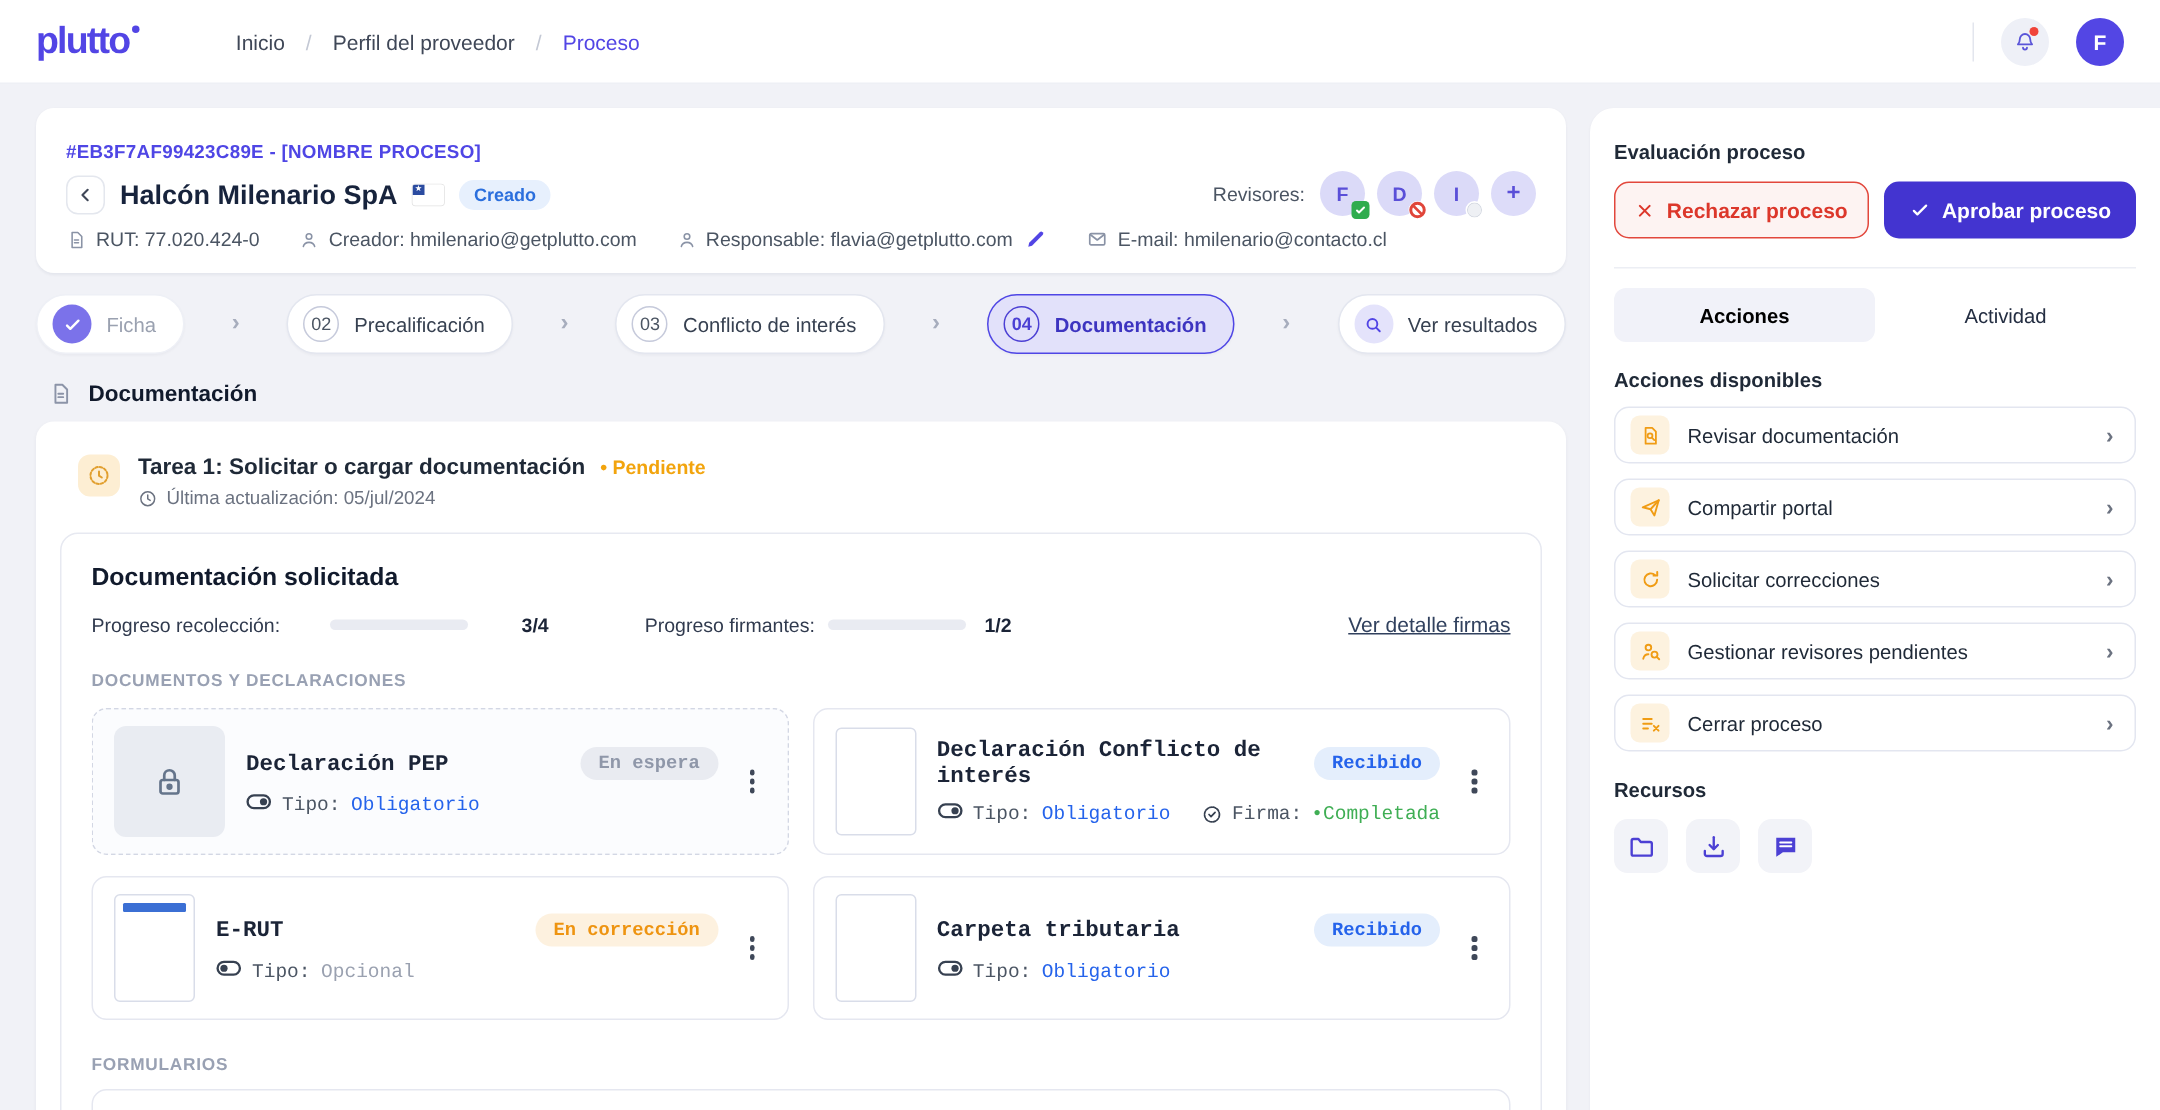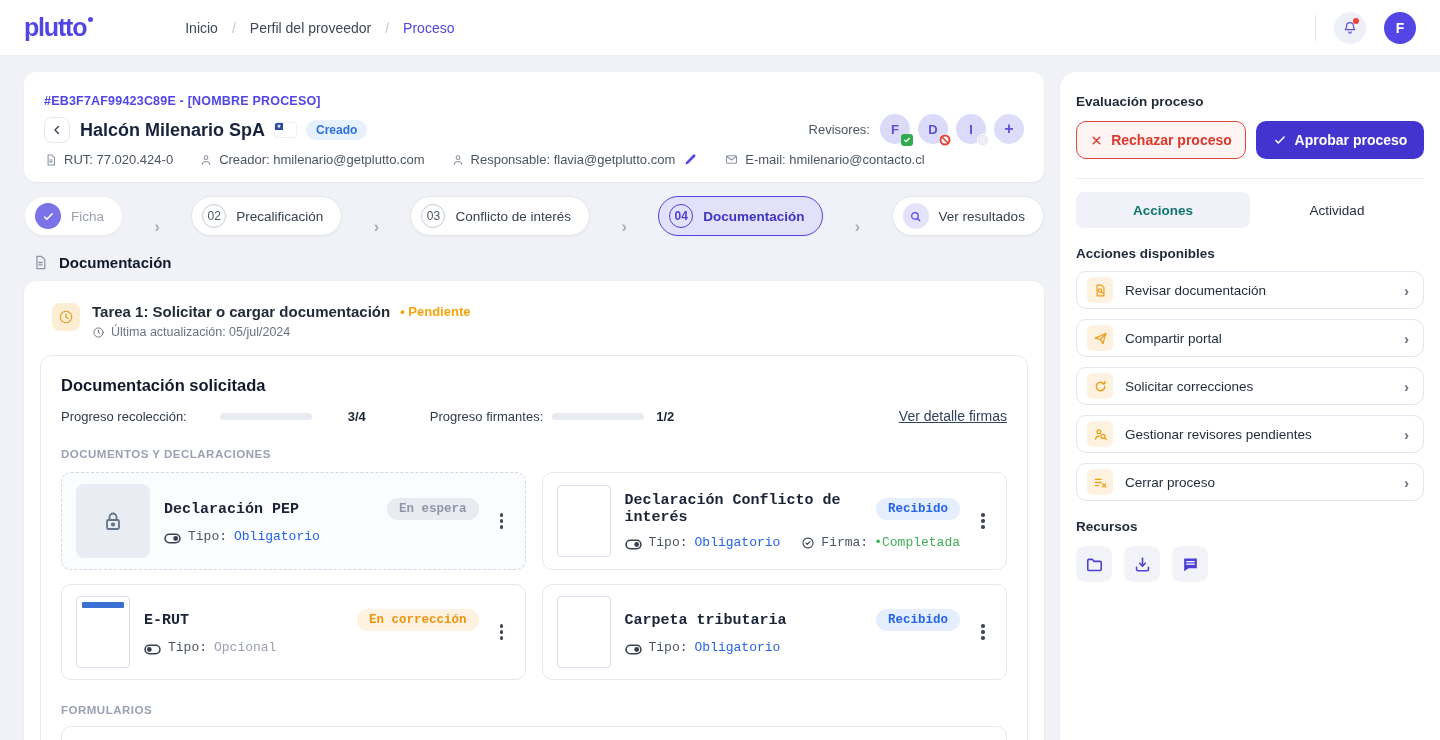--- a/index.html
+++ b/index.html
@@ -10,21 +10,21 @@
   }
   svg { display:block; }
 
   
   .navbar {
     height:56px; background:#fff; display:flex; align-items:center;
     padding:0 24px; border-bottom:1px solid #eef0f5; position:relative; z-index:5;
   }
   .logo { font-size:25px; font-weight:800; color:#5245e5; letter-spacing:-1.2px; position:relative; padding-right:7px; }
   .logo-dot { position:absolute; top:4px; right:0; width:5px; height:5px; border-radius:50%; background:#5245e5; }
-  .breadcrumbs { margin-left:92px; display:flex; align-items:center; gap:14px; font-size:14px; color:#3f4757; }
+  .breadcrumbs { margin-left:64px; display:flex; align-items:center; gap:14px; font-size:14px; color:#3f4757; }
   .crumb-sep { color:#c3c8d4; }
   .crumb.active { color:#5245e5; }
   .nav-right { margin-left:auto; display:flex; align-items:center; gap:18px; }
   .nav-divider { width:1px; height:26px; background:#e3e6ee; }
   .bell-btn { width:32px; height:32px; border-radius:50%; background:#eef0f7; display:flex; align-items:center; justify-content:center; position:relative; color:#5a54d8; cursor:pointer; border:none; }
   .bell-dot { position:absolute; top:6px; right:7px; width:6px; height:6px; border-radius:50%; background:#f0443a; }
   .nav-avatar { width:32px; height:32px; border-radius:50%; background:#5346e4; color:#fff; font-size:14px; font-weight:700; display:flex; align-items:center; justify-content:center; cursor:pointer; }
 
   
   .page { position:absolute; top:56px; left:0; right:0; bottom:0; overflow:hidden; }
@@ -51,21 +51,21 @@
   .reviewers { position:absolute; right:20px; top:42px; display:flex; align-items:center; gap:8px; }
   .reviewers-label { font-size:13px; color:#4b5563; margin-right:2px; }
   .rev-avatar { width:30px; height:30px; border-radius:50%; background:#dbdaf8; color:#5a4fd8; font-size:13px; font-weight:700; display:flex; align-items:center; justify-content:center; position:relative; cursor:pointer; }
   .rev-badge { position:absolute; bottom:-2px; right:-3px; width:12px; height:12px; display:flex; align-items:center; justify-content:center; }
   .rb-approved { background:#2fac4e; border-radius:3px; color:#fff; }
   .rb-rejected { background:#fff; border-radius:50%; }
   .rb-pending { background:#eef0f4; border:1.5px solid #fff; box-shadow:0 0 0 .5px #cdd2dc inset; border-radius:50%; }
   .rev-add { background:#dddcf9; font-size:16px; font-weight:600; }
 
   
-  .steps-row { margin-top:14px; display:flex; align-items:flex-end; justify-content:space-between; }
+  .steps-row { margin-top:14px; display:flex; align-items:center; justify-content:space-between; }
   .step { height:40px; background:#fff; border:1px solid #e3e6ef; border-radius:20px; display:flex; align-items:center; gap:10px; padding:0 18px 0 10px; font-size:13.5px; color:#374151; box-shadow:0 1px 2px rgba(23,26,60,.04); cursor:pointer; white-space:nowrap; }
   .step.done { border-color:#eef0f6; color:#9aa1b0; }
   .check-circle { width:26px; height:26px; border-radius:50%; background:#7b72ea; display:flex; align-items:center; justify-content:center; color:#fff; }
   .step-num { width:24px; height:24px; border:1.3px solid #c6cadb; border-radius:50%; font-size:12px; color:#4b5563; display:flex; align-items:center; justify-content:center; background:transparent; }
   .step.active { background:#e2e1fa; border:1.5px solid #4f46e5; color:#3d34c0; font-weight:600; }
   .step.active .step-num { border:1.7px solid #4c40d4; color:#4c40d4; font-weight:700; }
   .search-bubble { width:26px; height:26px; border-radius:50%; background:#e4e3fb; display:flex; align-items:center; justify-content:center; color:#5245e5; }
   .step-sep { color:#a7adbd; font-size:16px; font-weight:700; }
   .step-sep::before { content:"\203A"; }
 
@@ -104,21 +104,21 @@
   .thumb-doc.erut { padding-top:14px; }
   .thumb-doc.erut::before { content:""; position:absolute; top:5px; left:5px; right:5px; height:6px; background:#3b6fd4; border-radius:1px; }
   .thumb-doc.erut .thumb-lines { background:repeating-linear-gradient(to bottom,#9db4dc 0 1px,transparent 1px 4px); height:60%; }
   .doc-main { flex:1; display:flex; flex-direction:column; gap:9px; min-width:0;font-family:Liberation Mono, monospace; }
   .doc-name-row { display:flex; align-items:center; gap:12px; }
   .doc-name { font-size:15px; font-weight:600; color:#1b2437; flex:1; }
   .badge { font-size:12.5px; font-weight:600; padding:4px 12px; border-radius:999px; white-space:nowrap; }
   .badge-gray { background:#e9ebf1; color:#8f97a9; }
   .badge-blue { background:#e4eefc; color:#2563eb; }
   .badge-orange { background:#fdf1df; color:#ee9411; }
-  .doc-meta { display:flex; align-items:flex-end; gap:7px; font-size:13px; color:#4b5563; }
+  .doc-meta { display:flex; align-items:flex-start; gap:7px; font-size:13px; color:#4b5563; }
   .toggle-icon { color:#374151; }
   .tipo-blue { color:#2563eb; }
   .tipo-gray { color:#9aa1b0; }
   .firma-group { display:flex; align-items:center; gap:6px; margin-left:14px; }
   .seal-icon { color:#374151; }
   .firma-val { color:#3fae54; font-weight:500; }
   .firma-val::before { content:"\2022 "; }
   .kebab { width:18px; display:flex; flex-direction:column; align-items:center; gap:2.5px; cursor:pointer; padding:6px 2px; }
   .kebab span { width:3.5px; height:3.5px; border-radius:50%; background:#3f4859; }
 
@@ -128,21 +128,21 @@
   
   .sidebar { position:absolute; left:1060px; top:16px; right:0; bottom:0; background:#fff; border-top-left-radius:16px; box-shadow:0 1px 2px rgba(23,26,60,.05); padding:22px 16px; }
   .sb-title { font-size:13.5px; font-weight:700; color:#1f2937; }
   .eval-buttons { margin-top:12px; display:flex; gap:10px; }
   .btn { height:38px; border-radius:10px; font-size:14px; font-weight:600; display:flex; align-items:center; justify-content:center; gap:8px; cursor:pointer; flex:1; border:none; font-family:inherit; }
   .btn-reject { border:1.6px solid #e2473c; background:#fdf3f2; color:#dc372b; }
   .btn-approve { background:#4334d0; color:#fff; }
   .sb-divider { height:1px; background:#eceef4; margin:19px 0 13px; }
   .sb-tabs { display:flex; }
   .sb-tab { flex:1; height:36px; display:flex; align-items:center; justify-content:center; font-size:13.5px; color:#242e42; border-radius:8px; cursor:pointer; }
-  .sb-tab.active { background:#f1f2f9; color:#0f766e; font-weight:600; }
+  .sb-tab.active { background:#f1f2f9; color:#000000; font-weight:600; }
   .sb-subtitle { margin-top:18px; font-size:13.5px; font-weight:700; color:#1f2937; }
   .action-item { margin-top:10px; height:38px; border:1px solid #e3e6f0; border-radius:10px; display:flex; align-items:center; gap:12px; padding:0 14px 0 10px; background:#fff; cursor:pointer; }
   .action-icon { width:26px; height:26px; border-radius:6px; background:#fdf2df; display:flex; align-items:center; justify-content:center; color:#f09c14; flex:none; }
   .action-label { font-size:13.5px; color:#1f2937; flex:1; }
   .action-chev { color:#6b7280; font-size:15px; font-weight:600; }
   .action-chev::before { content:"\203A"; }
   .resource-row { margin-top:12px; display:flex; gap:12px; }
   .res-btn { width:36px; height:36px; border-radius:9px; background:#f2f3f8; display:flex; align-items:center; justify-content:center; color:#4c40d4; cursor:pointer; border:none; }
 </style>
 </head>

